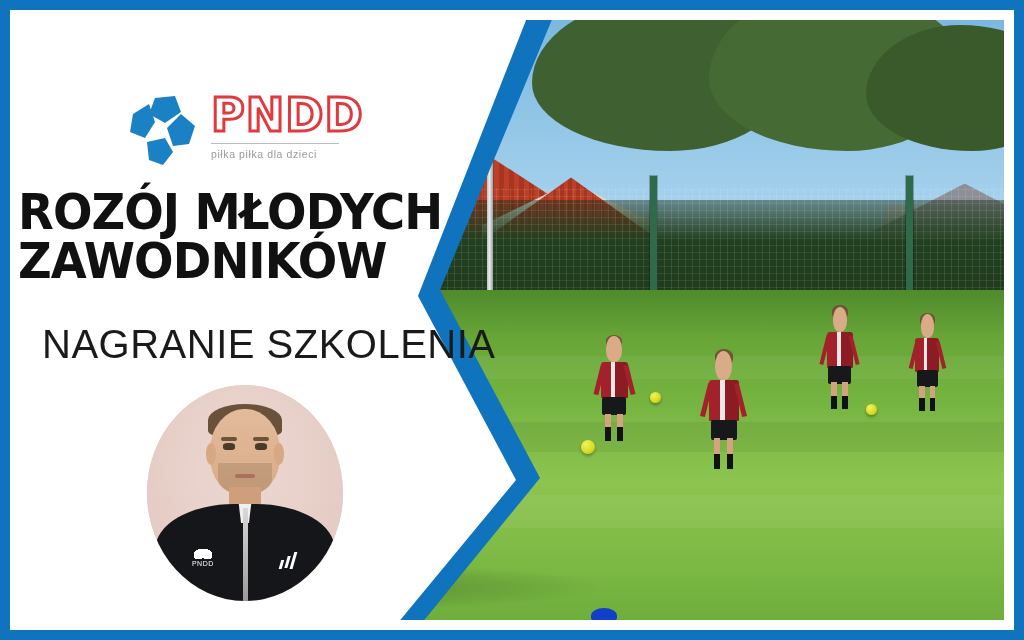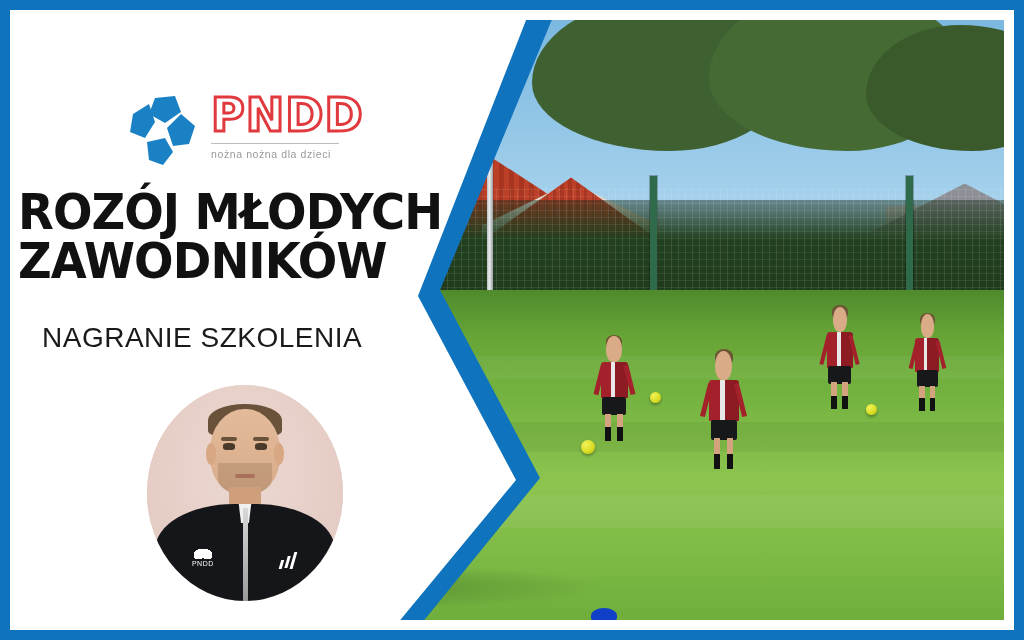--- a/index.html
+++ b/index.html
@@ -217,21 +217,21 @@
     position:absolute;left:18px;top:188px;width:470px;
     font-family:"DejaVu Sans", sans-serif;
     font-weight:700;font-size:50px;line-height:.98;
     letter-spacing:-1px;color:#111111;
     transform:scaleX(.93);transform-origin:left top;
   }
   .headline div{white-space:nowrap;}
   .subhead{
     position:absolute;left:42px;top:322px;width:440px;
     font-family:"Liberation Sans", sans-serif;
-    font-weight:400;font-size:28px;letter-spacing:.5px;color:#1a1a1a;
+    font-weight:400;font-size:40px;letter-spacing:.5px;color:#1a1a1a;
     white-space:nowrap;
   }
 
   
   .portrait{
     position:absolute;left:147px;top:385px;width:196px;height:216px;
     border-radius:50%;overflow:hidden;background:#e6cfc8;
   }
   .p-bg{position:absolute;inset:0;background:radial-gradient(ellipse at 50% 40%,#ecd8d1,#e2c8c0);}
   .p-head{
@@ -462,21 +462,21 @@
   <div class="logo">
     <svg class="logo-ball" viewBox="0 0 72 70">
       <polygon points="30,2 50,0 56,16 40,27 24,18" fill="#1a82c4"></polygon>
       <polygon points="8,18 24,8 30,26 20,42 5,36" fill="#1a82c4"></polygon>
       <polygon points="56,18 70,30 64,48 48,50 42,32" fill="#1a82c4"></polygon>
       <polygon points="22,46 40,42 48,56 38,69 24,64" fill="#1a82c4"></polygon>
     </svg>
     <div class="logo-text">
       <div class="pndd">PNDD</div>
       <div class="logo-rule"></div>
-      <div class="tagline">nożna nożna dla dzieci</div>
+      <div class="tagline">piłka piłka dla dzieci</div>
     </div>
   </div>
 
   <div class="headline">
     <div>ROZÓJ MŁODYCH</div>
     <div>ZAWODNIKÓW</div>
   </div>
   <div class="subhead">NAGRANIE SZKOLENIA</div>
 
   <div class="portrait">

